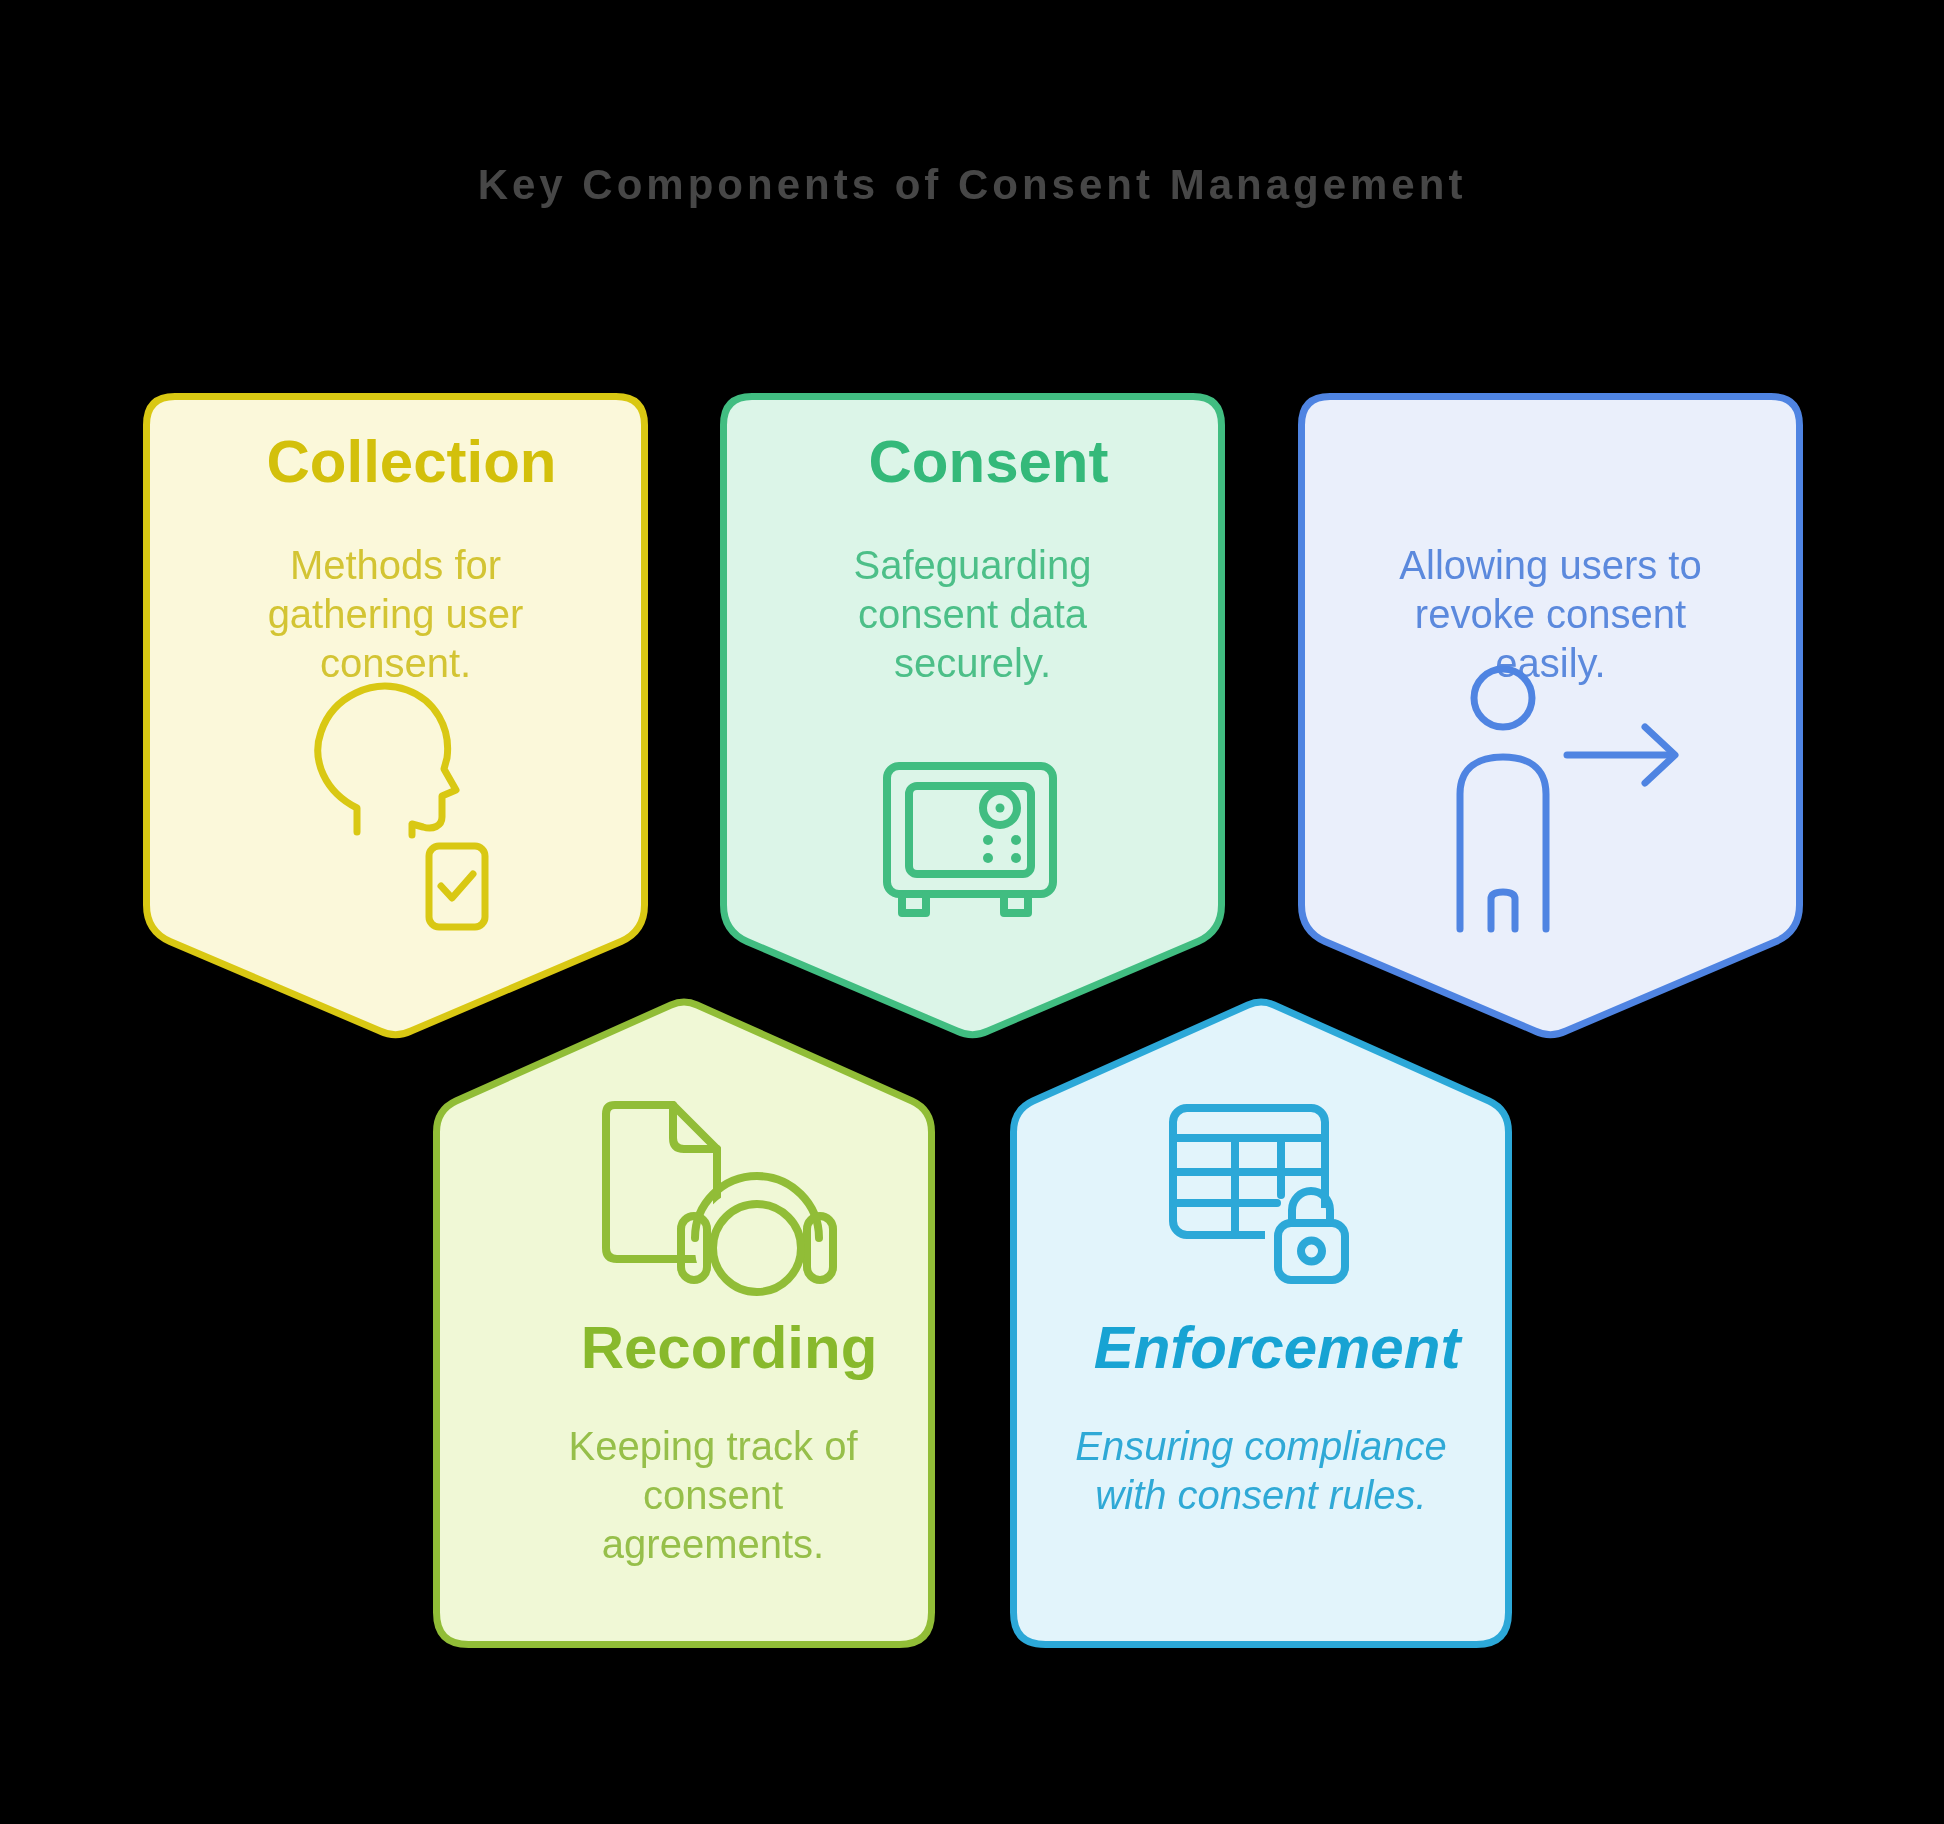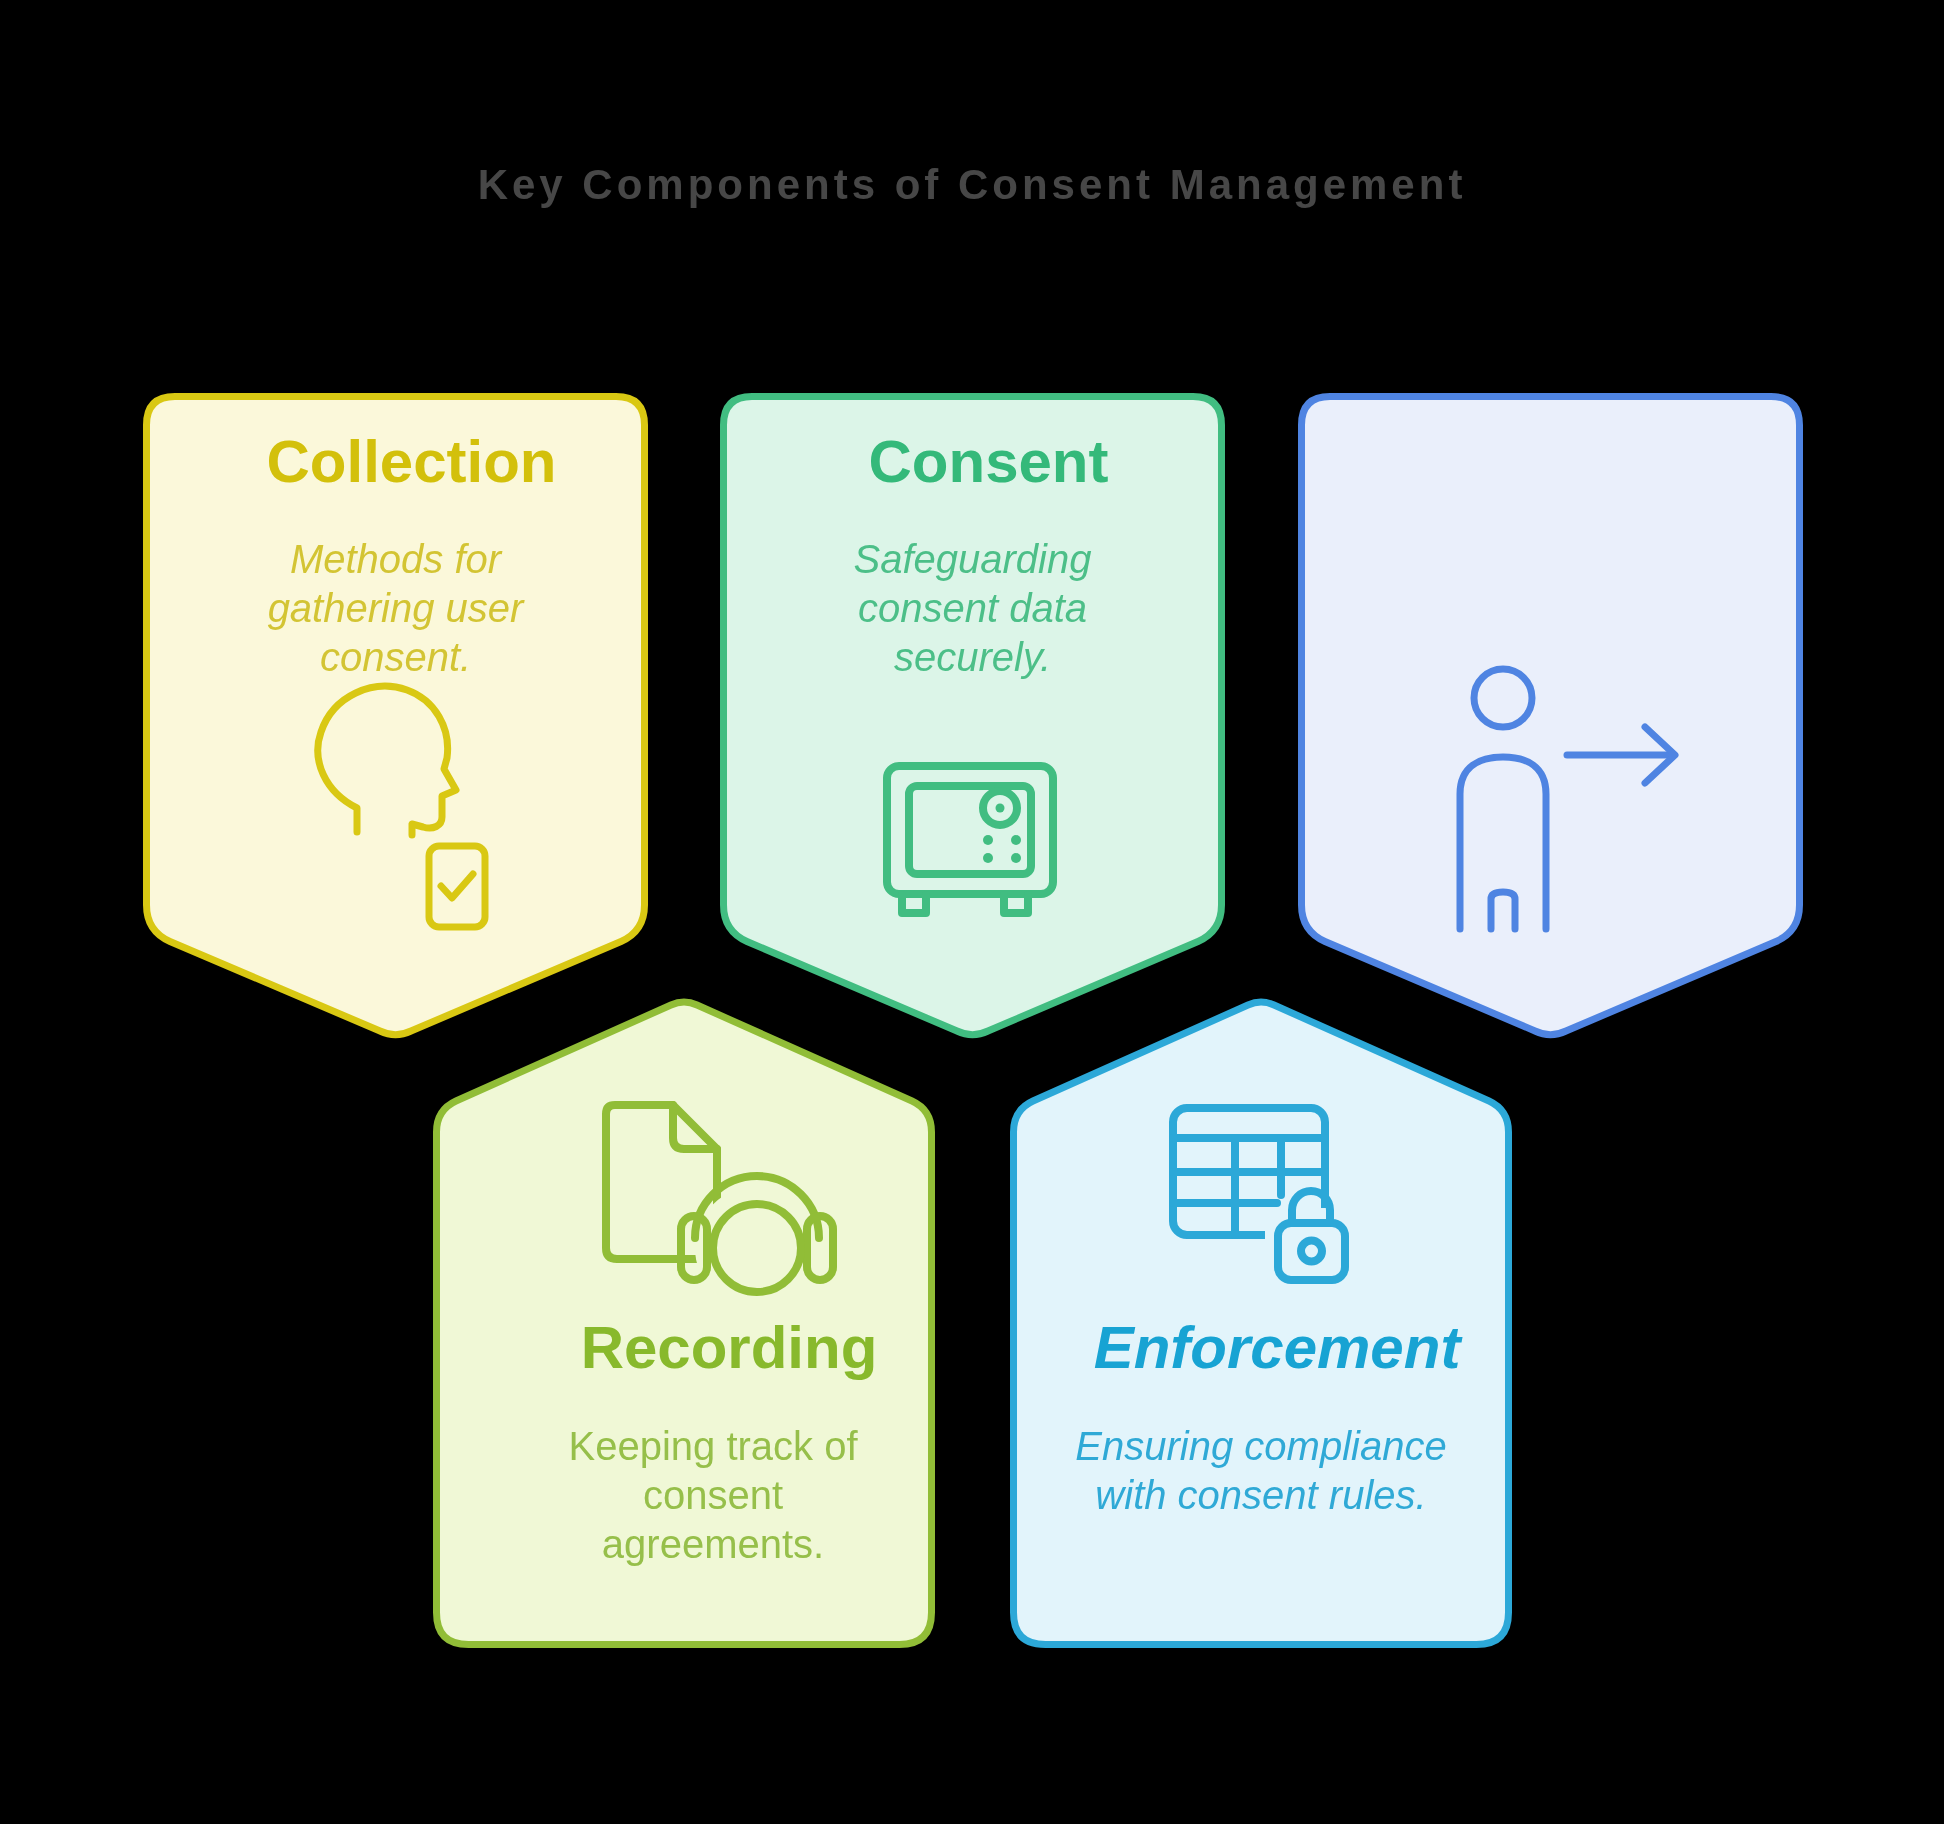--- a/index.html
+++ b/index.html
@@ -20,21 +20,21 @@
     font-weight:bold;font-size:60px;line-height:66px;
     color:var(--title-color);
   }
   .banner .card-title{top:36px;}
   .house  .card-title{top:319px;}
   .card-desc{
     position:absolute;left:50%;transform:translateX(-50%);width:470px;
     text-align:center;font-size:40px;line-height:49px;white-space:pre-line;
     color:var(--desc-color);
   }
-  .banner .card-desc{top:142px;font-style:italic;}
+  .banner .card-desc{top:148px;}
   .house  .card-desc{top:426px;}
   .icon{position:absolute;overflow:visible;}
   .shape-path{fill:var(--fill-color);stroke:var(--border-color);stroke-width:7;}
   .stroke{fill:none;stroke:var(--icon-color);stroke-width:8;stroke-linecap:round;stroke-linejoin:round;}
   .stroke7{fill:none;stroke:var(--icon-color);stroke-width:7;stroke-linecap:round;stroke-linejoin:round;}
   .dot{fill:var(--icon-color);stroke:none;}
   .halo{fill:var(--fill-color);stroke:none;}
 </style>
 </head>
 <body style="background: rgb(0, 0, 0);">
@@ -76,20 +76,23 @@
     <circle class="dot" cx="136" cy="100" r="5"></circle>
     <path class="stroke" d="M 22 137 L 22 155 L 46 155 L 46 137"></path>
     <path class="stroke" d="M 124 137 L 124 155 L 148 155 L 148 137"></path>
   </svg>
 </div>
 
 <div class="card banner" style="left: 1298px; top: 393px; width: 505px; height: 660px; --border-color: #4f84e2; --fill-color: #eaeffb; --title-color: #4075d9; --desc-color: #5b89dd; --icon-color: #4f84e2;">
   <svg class="shape" width="505" height="656" viewBox="0 0 505 656">
     <path class="shape-path" d="M 32 3.5 L 473 3.5 Q 501.5 3.5 501.5 32 L 501.5 512 Q 501.5 538 478 548.5 L 268 638 Q 252.5 645.5 237 638 L 27 548.5 Q 3.5 538 3.5 512 L 3.5 32 Q 3.5 3.5 32 3.5 Z"></path>
   </svg>
+  <div class="card-desc">Allowing users to
+revoke consent
+easily.</div>
   <svg class="icon" style="left:157px;top:270px;" width="240" height="270" viewBox="0 0 240 270">
     <circle class="stroke7" cx="48" cy="35" r="29"></circle>
     <path class="stroke7" d="M 5 266 L 5 131 C 5 103 25 94 48 94 C 71 94 91 103 91 131 L 91 266"></path>
     <path class="stroke7" d="M 36 266 L 36 236 Q 36 229 48 229 Q 60 229 60 236 L 60 266"></path>
     <path class="stroke7" d="M 112 92 L 218 92"></path>
     <path class="stroke7" d="M 190 64 L 220 92 L 190 120"></path>
   </svg>
 </div>
 
 <div class="card house" style="left: 433px; top: 996px; width: 560px; height: 652px; --border-color: #91bd37; --fill-color: #f0f8d6; --title-color: #88b92c; --desc-color: #96bf4a; --icon-color: #91bd37;">

